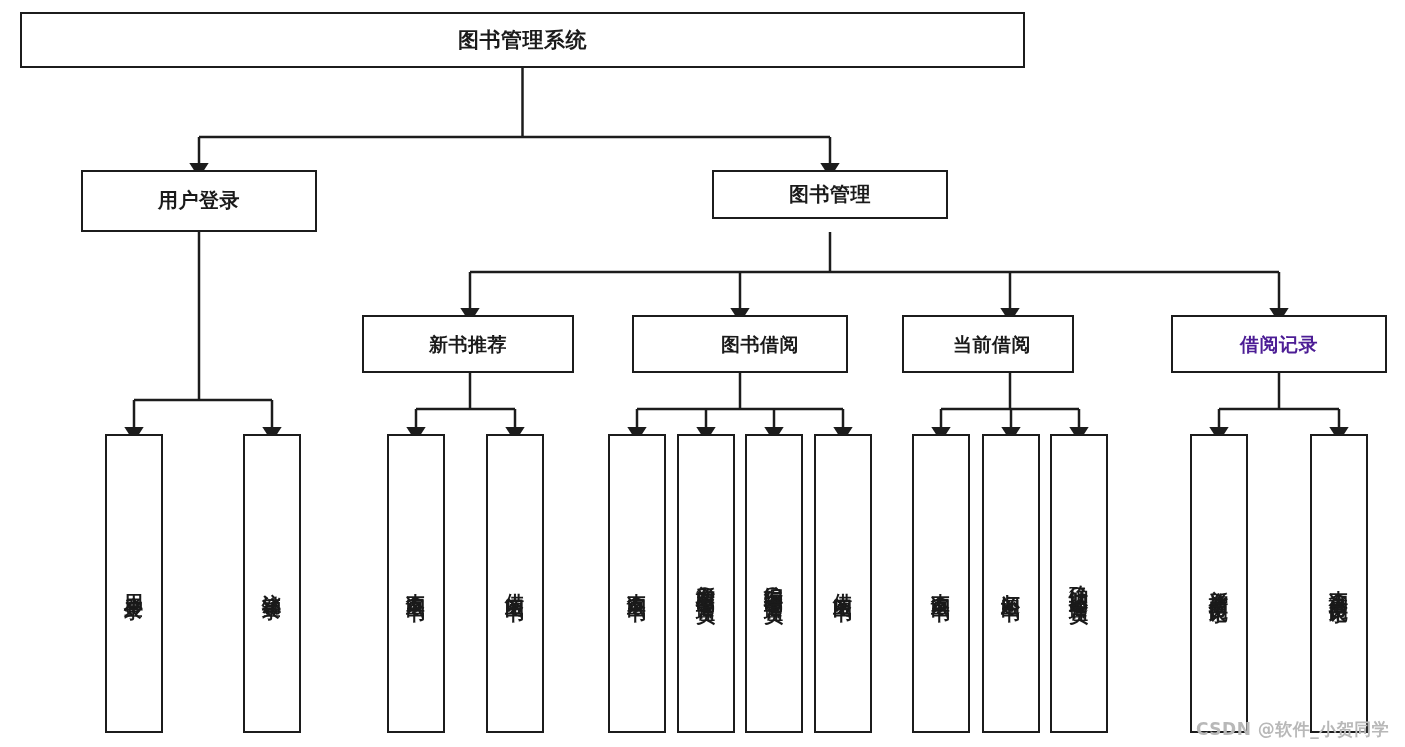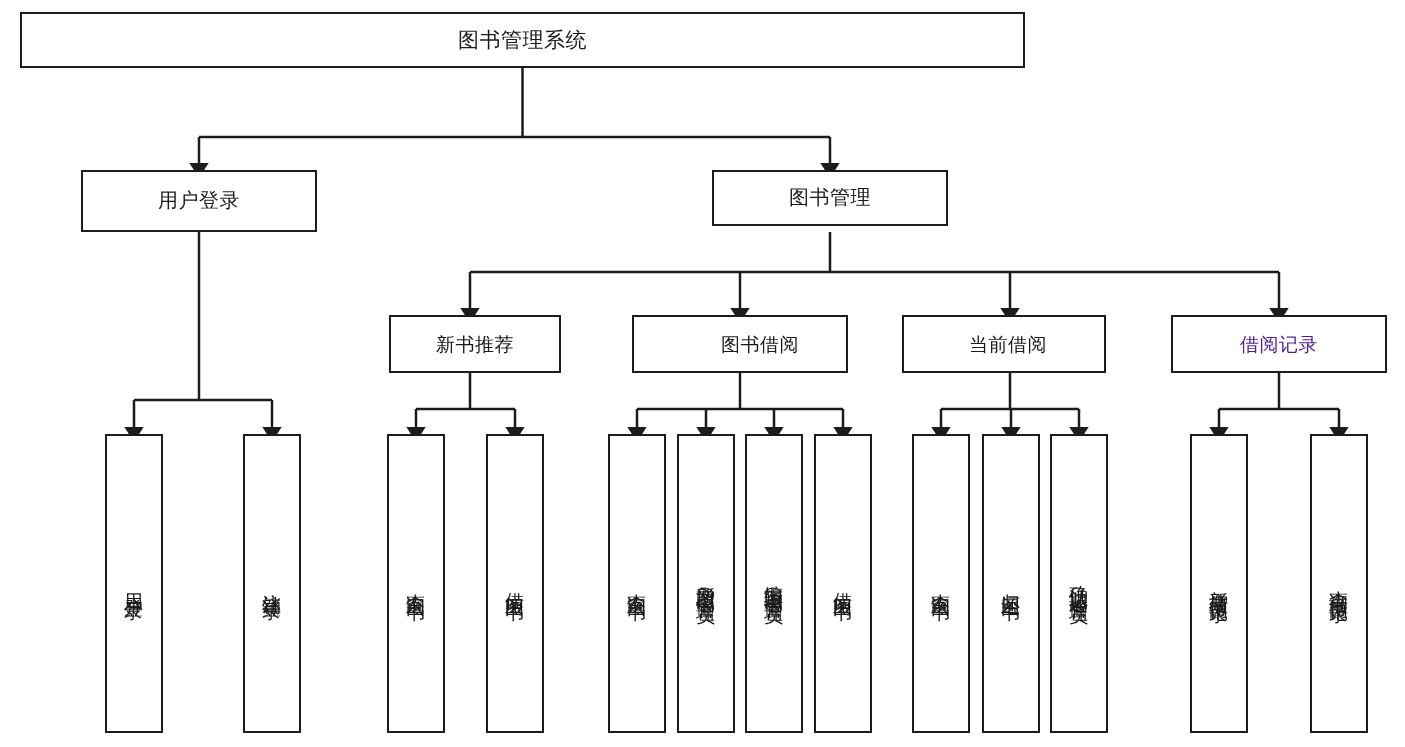--- a/index.html
+++ b/index.html
@@ -12,20 +12,21 @@
     width: 1405px;
     height: 747px;
     font-family: "DejaVu Sans", "Liberation Sans", sans-serif;
     overflow: hidden;
   }
   #diagram-root {
     position: relative;
     width: 1405px;
     height: 747px;
     background: #ffffff;
+    font-weight: bold;
   }
   svg.diagram-canvas {
     position: absolute;
     left: 0;
     top: 0;
     width: 1405px;
     height: 747px;
   }
   .node-box {
     position: absolute;
@@ -128,36 +129,36 @@
       <div class="node-box level-0" style="left: 20px; top: 12px; width: 1005px; height: 56px; border-color: rgb(28, 28, 28);">
         <div class="leaf-inner">
           <div class="node-label" style="color: rgb(26, 26, 26);">图书管理系统</div>
         </div>
       </div>
       <div class="node-box level-1" style="left: 81px; top: 170px; width: 236px; height: 62px; border-color: rgb(28, 28, 28);">
         <div class="leaf-inner">
           <div class="node-label" style="color: rgb(26, 26, 26);">用户登录</div>
         </div>
       </div>
-      <div class="node-box level-1" style="left: 712px; top: 170px; width: 236px; height: 56px; border-color: rgb(28, 28, 28);">
+      <div class="node-box level-1" style="left: 712px; top: 170px; width: 236px; height: 49px; border-color: rgb(28, 28, 28);">
         <div class="leaf-inner">
           <div class="node-label" style="color: rgb(26, 26, 26);">图书管理</div>
         </div>
       </div>
-      <div class="node-box level-2" style="left: 362px; top: 315px; width: 172px; height: 58px; border-color: rgb(28, 28, 28); margin-left: 27px;">
+      <div class="node-box level-2" style="left: 362px; top: 315px; width: 212px; height: 58px; border-color: rgb(28, 28, 28);">
         <div class="leaf-inner">
           <div class="node-label" style="color: rgb(26, 26, 26);">新书推荐</div>
         </div>
       </div>
       <div class="node-box level-2" style="left: 632px; top: 315px; width: 216px; height: 58px; border-color: rgb(28, 28, 28);">
         <div class="leaf-inner">
           <div class="node-label" style="color: rgb(26, 26, 26); margin-left: 40px;">图书借阅</div>
         </div>
       </div>
-      <div class="node-box level-2" style="left: 902px; top: 315px; width: 204px; height: 58px; border-color: rgb(28, 28, 28); padding-left: 8px;">
+      <div class="node-box level-2" style="left: 902px; top: 315px; width: 172px; height: 58px; border-color: rgb(28, 28, 28); padding-left: 8px;">
         <div class="leaf-inner">
           <div class="node-label" style="color: rgb(26, 26, 26);">当前借阅</div>
         </div>
       </div>
       <div class="node-box level-2" style="left: 1171px; top: 315px; width: 216px; height: 58px; border-color: rgb(28, 28, 28);">
         <div class="leaf-inner">
           <div class="node-label" style="color: #4c1d95;">借阅记录</div>
         </div>
       </div>
       <div class="node-box level-3 leaf" style="left: 105px; top: 434px; width: 58px; height: 299px; border-color: rgb(28, 28, 28);">
@@ -220,14 +221,15 @@
           <div class="node-label" style="color: rgb(26, 26, 26);">新增借阅记录</div>
         </div>
       </div>
       <div class="node-box level-3 leaf" style="left: 1310px; top: 434px; width: 58px; height: 299px; border-color: rgb(28, 28, 28);">
         <div class="leaf-inner">
           <div class="node-label" style="color: rgb(26, 26, 26);">查询借阅记录</div>
         </div>
       </div>
     </div>
 
+  <div class="watermark" style="left: 1196px; top: 718px; color: rgb(184, 184, 184);">CSDN @软件_小贺同学</div>
 
 </div>
 
 </body></html>

